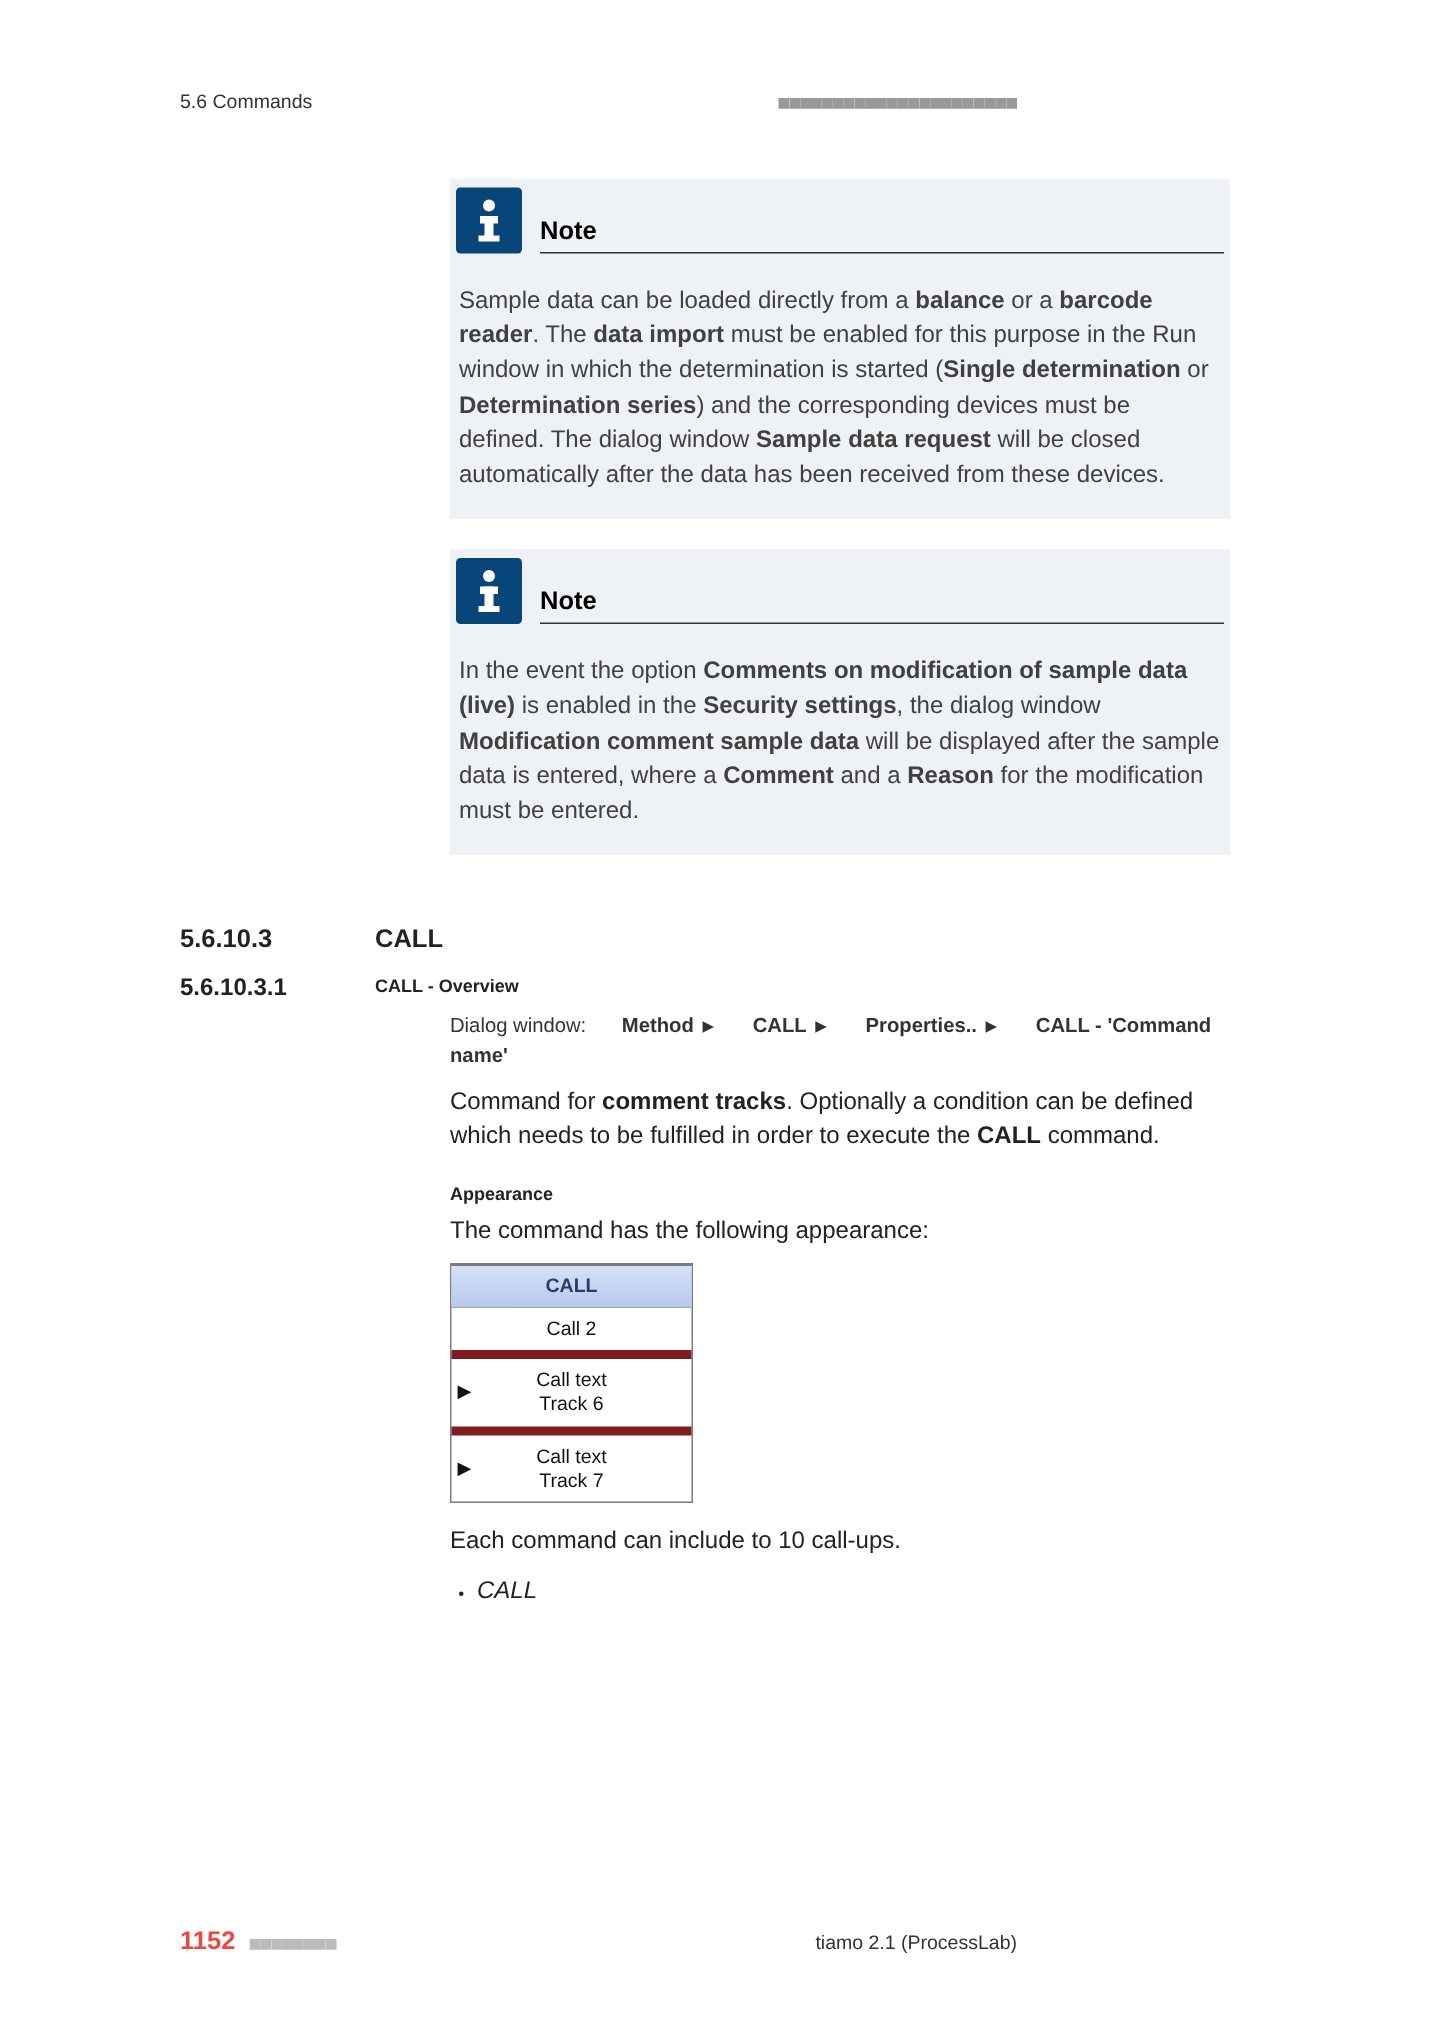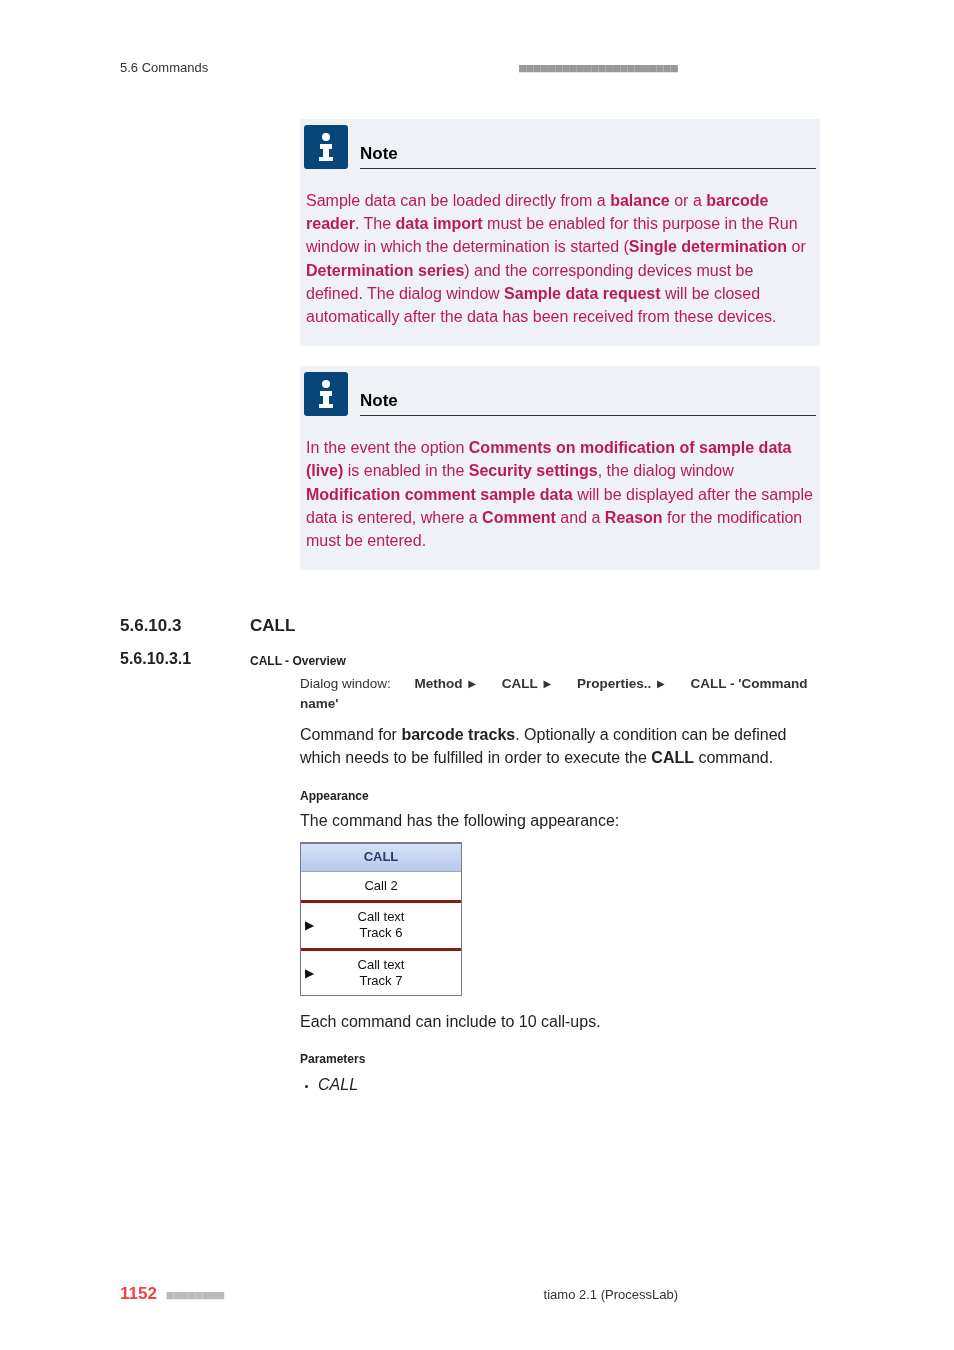--- a/index.html
+++ b/index.html
@@ -68,21 +68,21 @@
     color: #000000;
     padding-bottom: 2px;
   }
   .note-rule {
     border-bottom: 1px solid #333;
     margin-top: 2px;
   }
   .note-body {
     font-size: 16px;
     line-height: 1.45;
-    color: #be185d;
+    color: #404040;
     margin-top: 20px;
     padding: 0 2px;
   }
   .note-body b { font-weight: 700; }
 
   .sec-row {
     display: flex;
     align-items: baseline;
     margin-top: 30px;
     margin-bottom: 8px;
@@ -93,21 +93,21 @@
     font-weight: 700;
     font-size: 17px;
     margin-top: 16px;
   }
   .sec-title {
     font-weight: 700;
     font-size: 17px;
   }
   .subsec-row {
     display: flex;
-    align-items: flex-end;
+    align-items: flex-start;
     margin-top: 14px;
     margin-bottom: 6px;
   }
   .subsec-num {
     width: 130px;
     flex: 0 0 130px;
     font-weight: 700;
     font-size: 16px;
   }
   .subsec-title {
@@ -159,21 +159,21 @@
     text-align: center;
     font-weight: 700;
     color: #2c3a6b;
     padding: 4px 0;
     border-bottom: 1px solid #9aa;
     font-size: 13px;
   }
   .call-row {
     text-align: center;
     padding: 6px 0;
-    border-bottom: 3px solid #7f1d1d;
+    border-bottom: 6px solid #7f1d1d;
     position: relative;
     line-height: 1.25;
   }
   .call-row:last-child { border-bottom: none; }
   .call-row .arrow {
     position: absolute;
     left: 4px;
     top: 50%;
     transform: translateY(-50%);
     font-size: 12px;
@@ -281,21 +281,21 @@
       <span>Dialog window: </span>
       <b>Method</b>
       <span class="tri">▶</span>
       <b>CALL</b>
       <span class="tri">▶</span>
       <b>Properties..</b>
       <span class="tri">▶</span>
       <b>CALL - 'Command name'</b>
     </div>
 
-    <div class="para">Command for <b>barcode tracks</b>. Optionally a condition can be defined which needs to be fulfilled in order to execute the <b>CALL</b> command.</div>
+    <div class="para">Command for <b>comment tracks</b>. Optionally a condition can be defined which needs to be fulfilled in order to execute the <b>CALL</b> command.</div>
 
     <div class="runin-head">Appearance</div>
     <div class="para">The command has the following appearance:</div>
 
     <div class="call-block">
       <div class="call-head">CALL</div>
       <div class="call-row">
         <span>Call 2</span>
       </div>
       <div class="call-row">
@@ -305,21 +305,20 @@
       </div>
       <div class="call-row">
         <span class="arrow">▶</span>
         <span>Call text</span><br>
         <span>Track 7</span>
       </div>
     </div>
 
     <div class="para">Each command can include to 10 call-ups.</div>
 
-    <div class="runin-head">Parameters</div>
 
     <ul class="bullets">
       <li>CALL</li>
     </ul>
 
   </div>
 
   <div class="footer">
     <span>
       <span class="pnum">1152</span>

